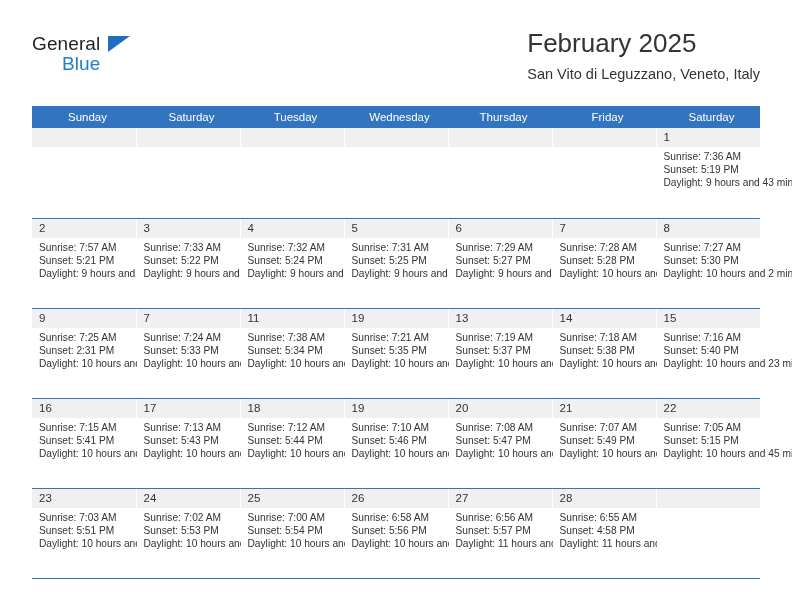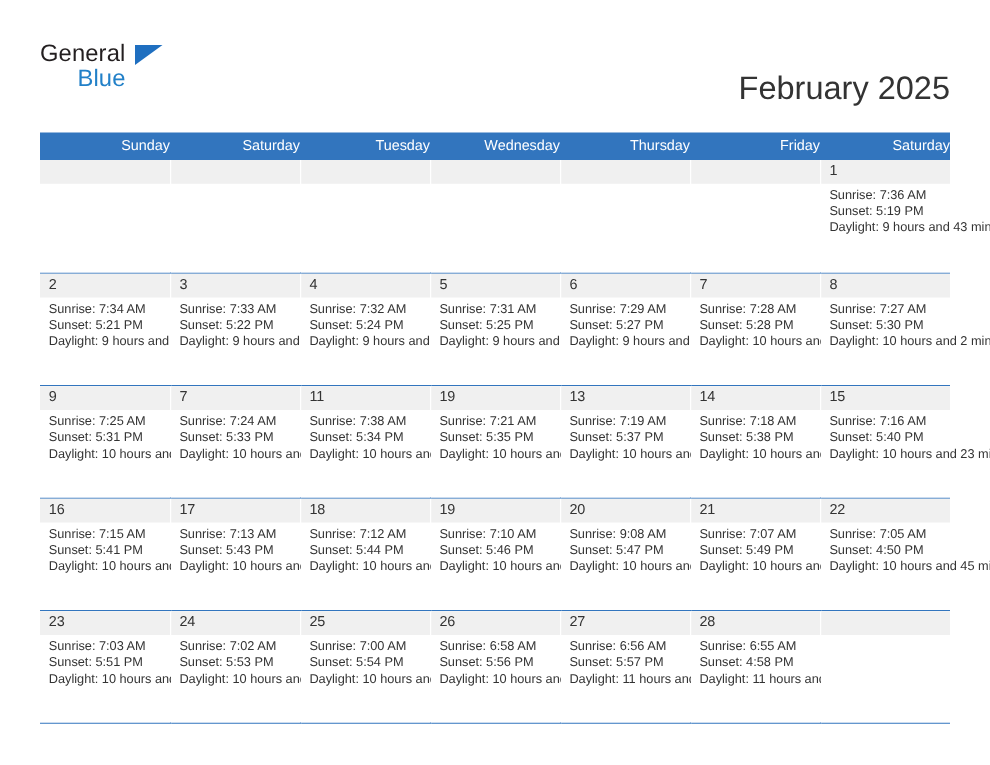--- a/index.html
+++ b/index.html
@@ -57,21 +57,20 @@
     top: 20px;
     font-size: 19px;
     color: #2280c8;
     letter-spacing: 0.1px;
   }
 
   .title-wrap {
     position: absolute;
     right: 0;
     top: 0;
-    margin-top: 27px;
   }
   .cal-title {
     font-size: 26px;
     color: #333333;
     font-weight: normal;
     line-height: 34px;
     white-space: nowrap;
   }
   .cal-sub {
     margin-top: 5px;
@@ -88,21 +87,21 @@
     top: 106px;
     width: 728px;
     border-collapse: collapse;
     table-layout: fixed;
   }
   .cal th {
     background: #3275be;
     color: #ffffff;
     font-size: 11.5px;
     font-weight: normal;
-    text-align: right;
+    text-align: center;
     padding: 5px 0 5px 7px;
     height: 21px;
     line-height: 12px;
   }
   .cal td {
     vertical-align: top;
     padding: 0;
     width: 104px;
     height: 90px;
     border-right: 1px solid #ffffff;
@@ -138,20 +137,21 @@
   <div class="top">
 
     <div class="logo">
       <span class="logo-general">General</span>
       <span class="logo-tri"></span>
       <span class="logo-blue">Blue</span>
     </div>
 
     <div class="title-wrap">
       <div class="cal-title">February 2025</div>
+      <div class="cal-sub">San Vito di Leguzzano, Veneto, Italy</div>
     </div>
 
   </div>
 
   <table class="cal">
     <thead>
       <tr id="header-row">
           <th>Sunday</th>
           <th>Saturday</th>
           <th>Tuesday</th>
@@ -187,21 +187,21 @@
               <div>Sunrise: 7:36 AM</div>
               <div>Sunset: 5:19 PM</div>
               <div class="dl-wrap">Daylight: 9 hours and 43 minutes.</div>
             </div>
           </td>
         </tr>
         <tr class="week">
           <td class="cell-day">
             <div class="daynum-band">2</div>
             <div class="daylines">
-              <div>Sunrise: 7:34 AM</div>
+              <div>Sunrise: 7:57 AM</div>
               <div>Sunset: 5:21 PM</div>
               <div class="dl-wrap">Daylight: 9 hours and 46 minutes.</div>
             </div>
           </td>
           <td class="cell-day">
             <div class="daynum-band">3</div>
             <div class="daylines">
               <div>Sunrise: 7:33 AM</div>
               <div>Sunset: 5:22 PM</div>
               <div class="dl-wrap">Daylight: 9 hours and 49 minutes.</div>
@@ -246,21 +246,21 @@
               <div>Sunset: 5:30 PM</div>
               <div class="dl-wrap">Daylight: 10 hours and 2 minutes.</div>
             </div>
           </td>
         </tr>
         <tr class="week">
           <td class="cell-day">
             <div class="daynum-band">9</div>
             <div class="daylines">
               <div>Sunrise: 7:25 AM</div>
-              <div>Sunset: 5:31 PM</div>
+              <div>Sunset: 2:31 PM</div>
               <div class="dl-wrap">Daylight: 10 hours and 5 minutes.</div>
             </div>
           </td>
           <td class="cell-day">
             <div class="daynum-band">7</div>
             <div class="daylines">
               <div>Sunrise: 7:24 AM</div>
               <div>Sunset: 5:33 PM</div>
               <div class="dl-wrap">Daylight: 10 hours and 8 minutes.</div>
             </div>
@@ -335,38 +335,38 @@
             <div class="daynum-band">19</div>
             <div class="daylines">
               <div>Sunrise: 7:10 AM</div>
               <div>Sunset: 5:46 PM</div>
               <div class="dl-wrap">Daylight: 10 hours and 35 minutes.</div>
             </div>
           </td>
           <td class="cell-day">
             <div class="daynum-band">20</div>
             <div class="daylines">
-              <div>Sunrise: 9:08 AM</div>
+              <div>Sunrise: 7:08 AM</div>
               <div>Sunset: 5:47 PM</div>
               <div class="dl-wrap">Daylight: 10 hours and 38 minutes.</div>
             </div>
           </td>
           <td class="cell-day">
             <div class="daynum-band">21</div>
             <div class="daylines">
               <div>Sunrise: 7:07 AM</div>
               <div>Sunset: 5:49 PM</div>
               <div class="dl-wrap">Daylight: 10 hours and 41 minutes.</div>
             </div>
           </td>
           <td class="cell-day">
             <div class="daynum-band">22</div>
             <div class="daylines">
               <div>Sunrise: 7:05 AM</div>
-              <div>Sunset: 4:50 PM</div>
+              <div>Sunset: 5:15 PM</div>
               <div class="dl-wrap">Daylight: 10 hours and 45 minutes.</div>
             </div>
           </td>
         </tr>
         <tr class="week">
           <td class="cell-day">
             <div class="daynum-band">23</div>
             <div class="daylines">
               <div>Sunrise: 7:03 AM</div>
               <div>Sunset: 5:51 PM</div>

